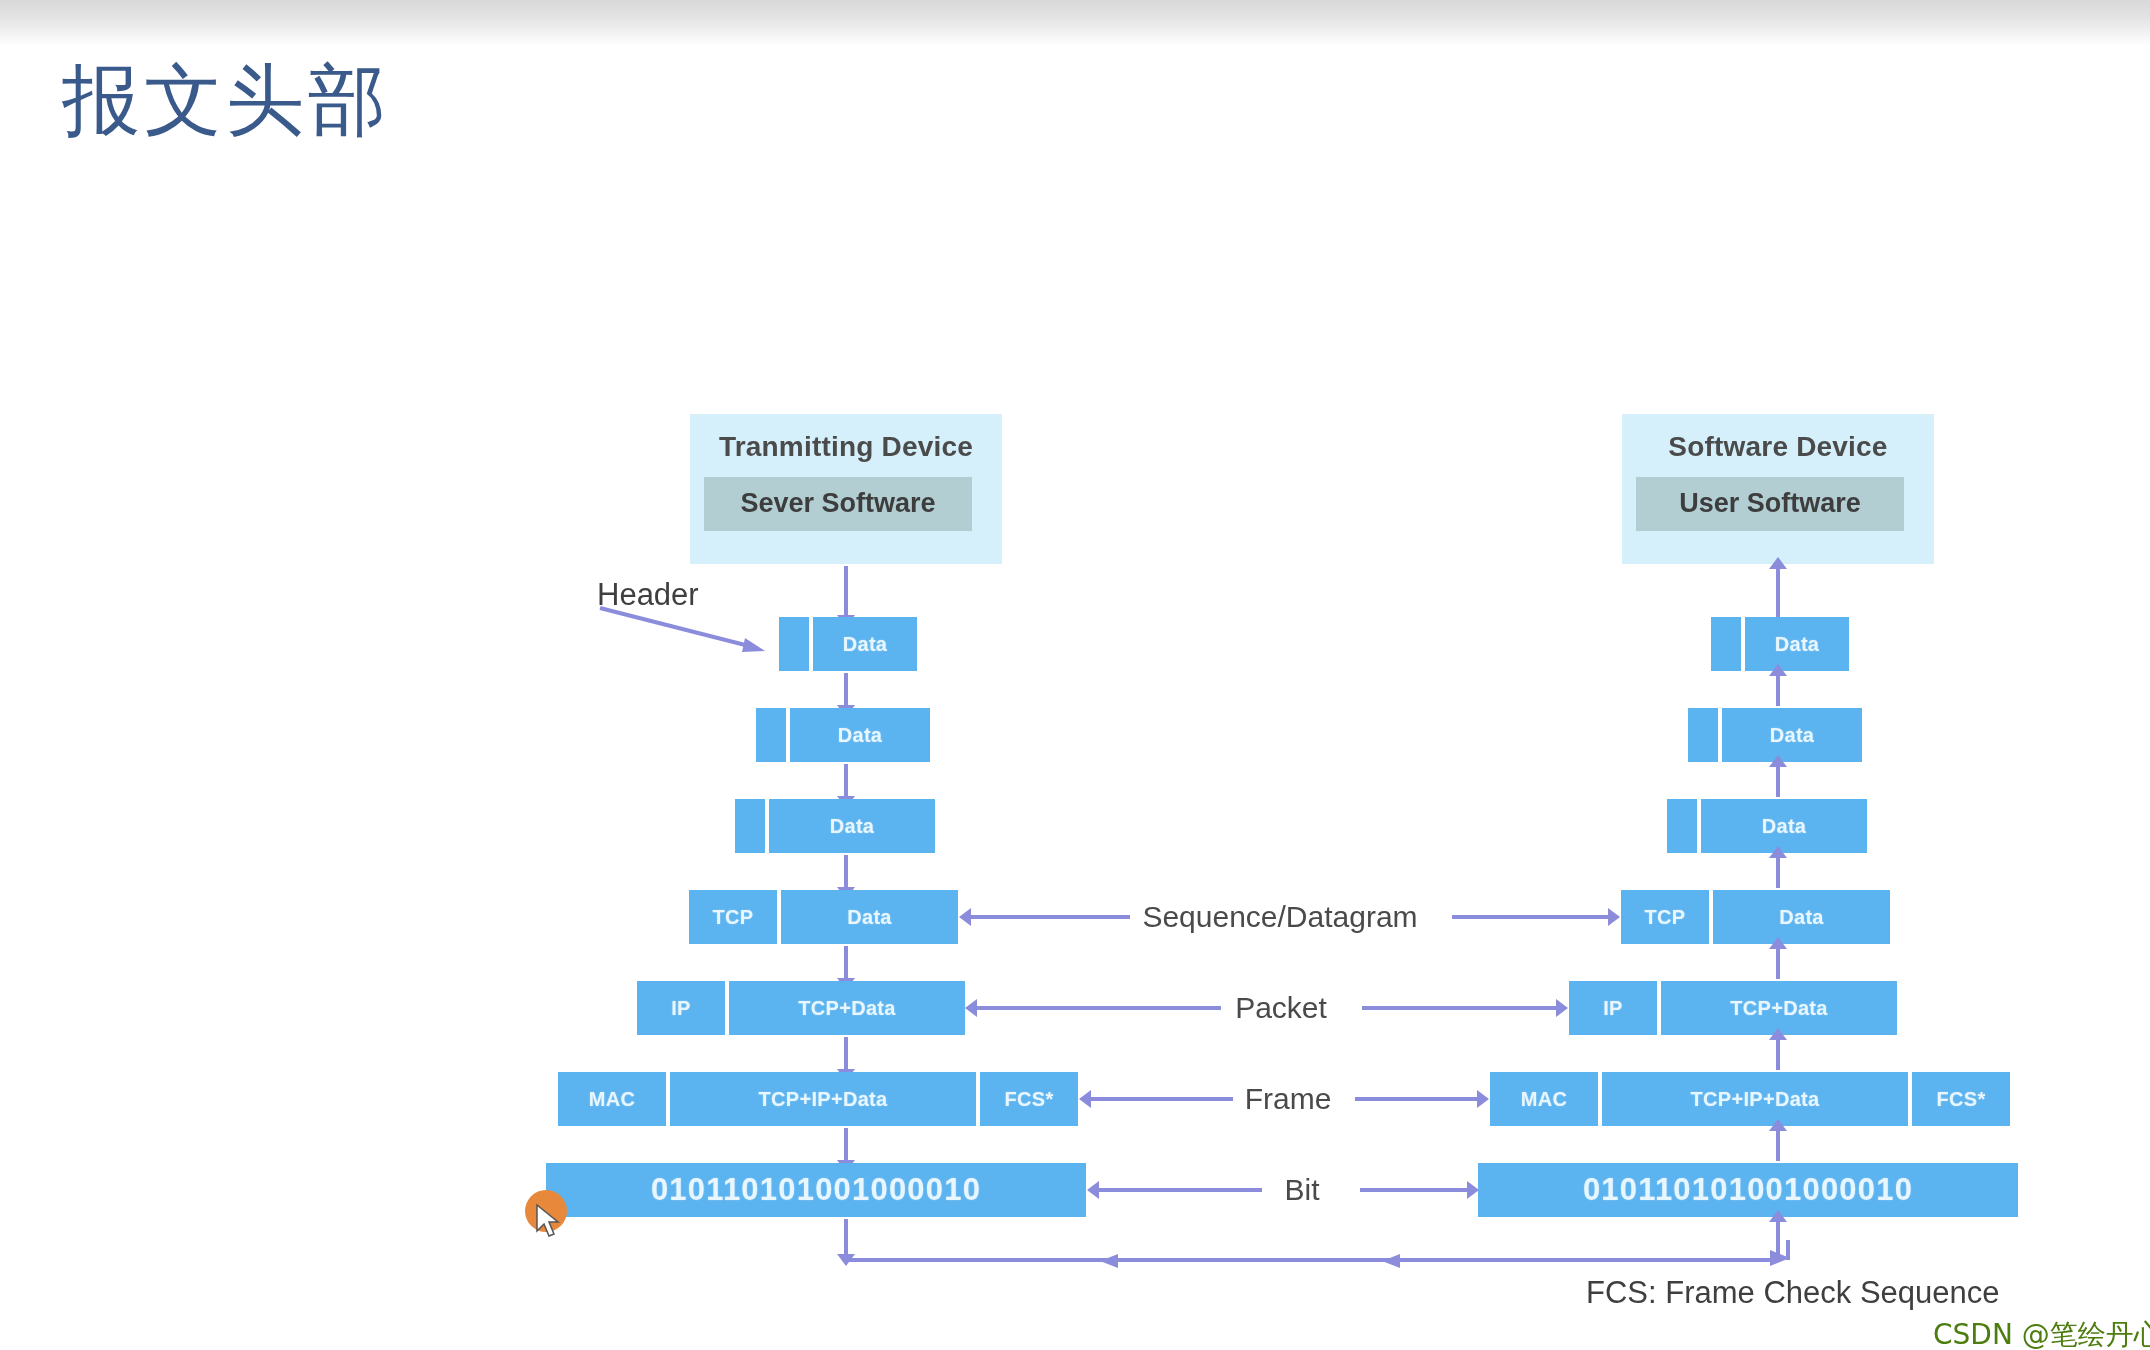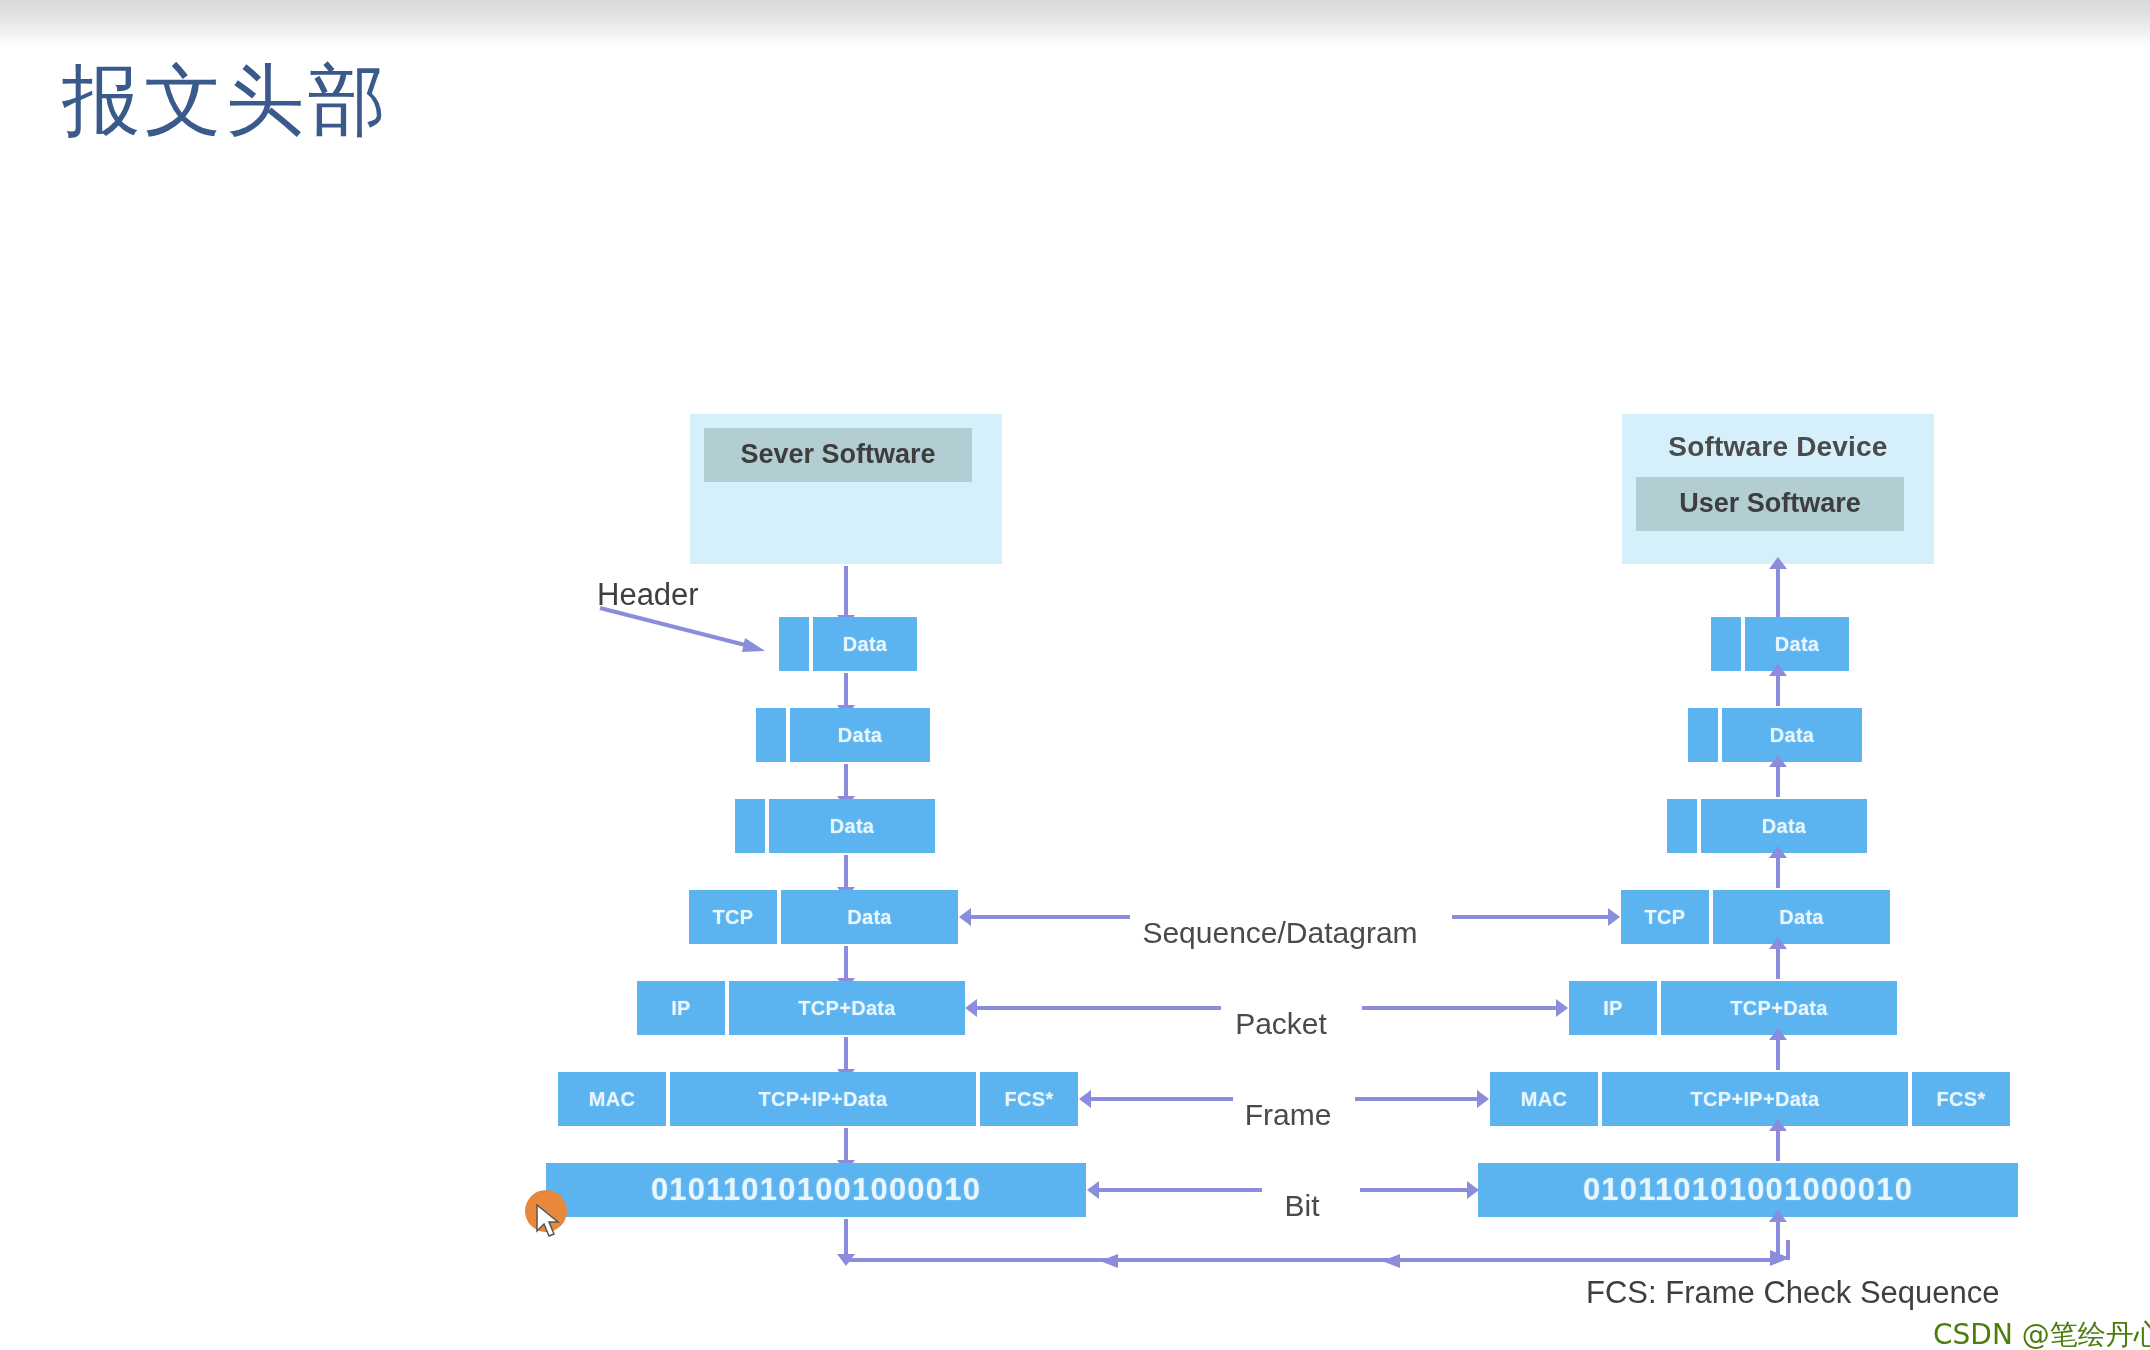--- a/index.html
+++ b/index.html
@@ -113,21 +113,20 @@
   .h-arrow.right::after { right: -11px; border-left: 12px solid #8c8cdc; }
   .h-line { height: 4px; background: #8c8cdc; }
 
   .mid-label {
     position: absolute;
     color: #4a4a4a;
     font-size: 30px;
     text-align: center;
     white-space: nowrap;
     font-weight: 400;
-    margin-top: 16px;
   }
 
   #header-label {
     position: absolute;
     left: 597px;
     top: 577px;
     color: #3f3f3f;
     font-size: 31px;
     white-space: nowrap;
   }
@@ -174,20 +173,21 @@
 </head>
 <body>
 
 <div id="page">
 
   <div id="top-gradient"></div>
 
   <div id="slide-title">报文头部</div>
 
   <div class="device-box" style="left:690px; top:414px; width:312px; height:150px;">
+    <div class="device-title">Tranmitting Device</div>
     <div class="device-sub">Sever Software</div>
   </div>
 
   <div class="v-arrow down" style="left:844px; top:566px; height:50px;"></div>
 
   <div id="header-label">Header</div>
   <svg id="header-arrow-svg" width="200" height="70">
     <line x1="10" y1="8" x2="163" y2="47" stroke="#8c8cdc" stroke-width="4"></line>
     <polygon points="175,51 155,38 152,52" fill="#8c8cdc"></polygon>
   </svg>

